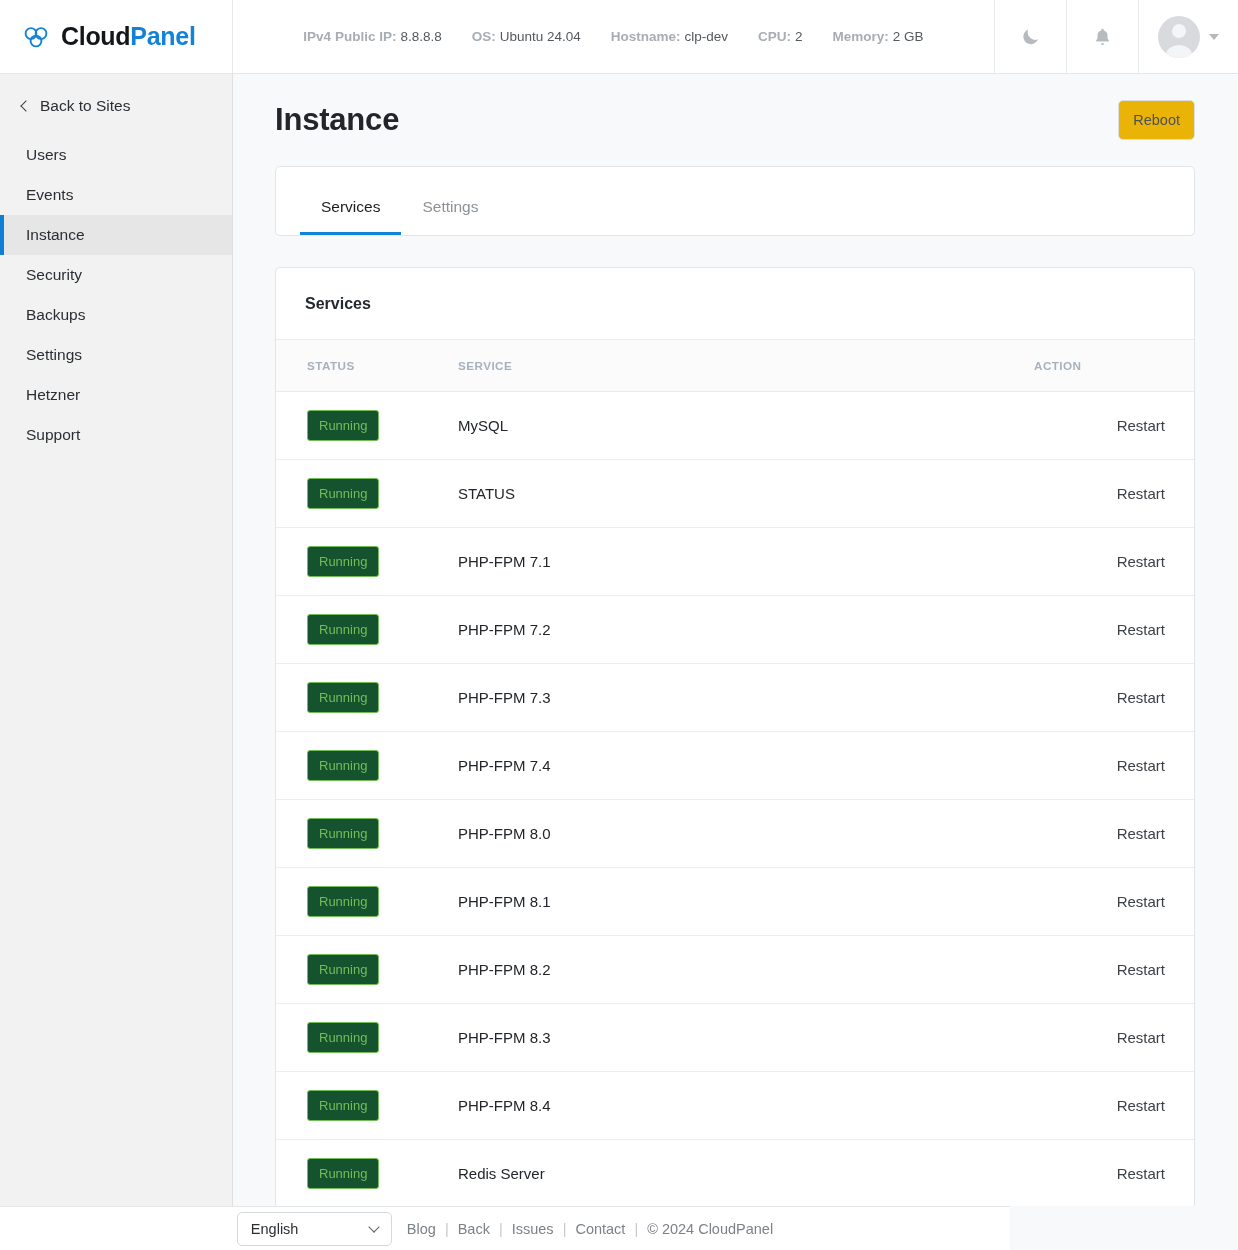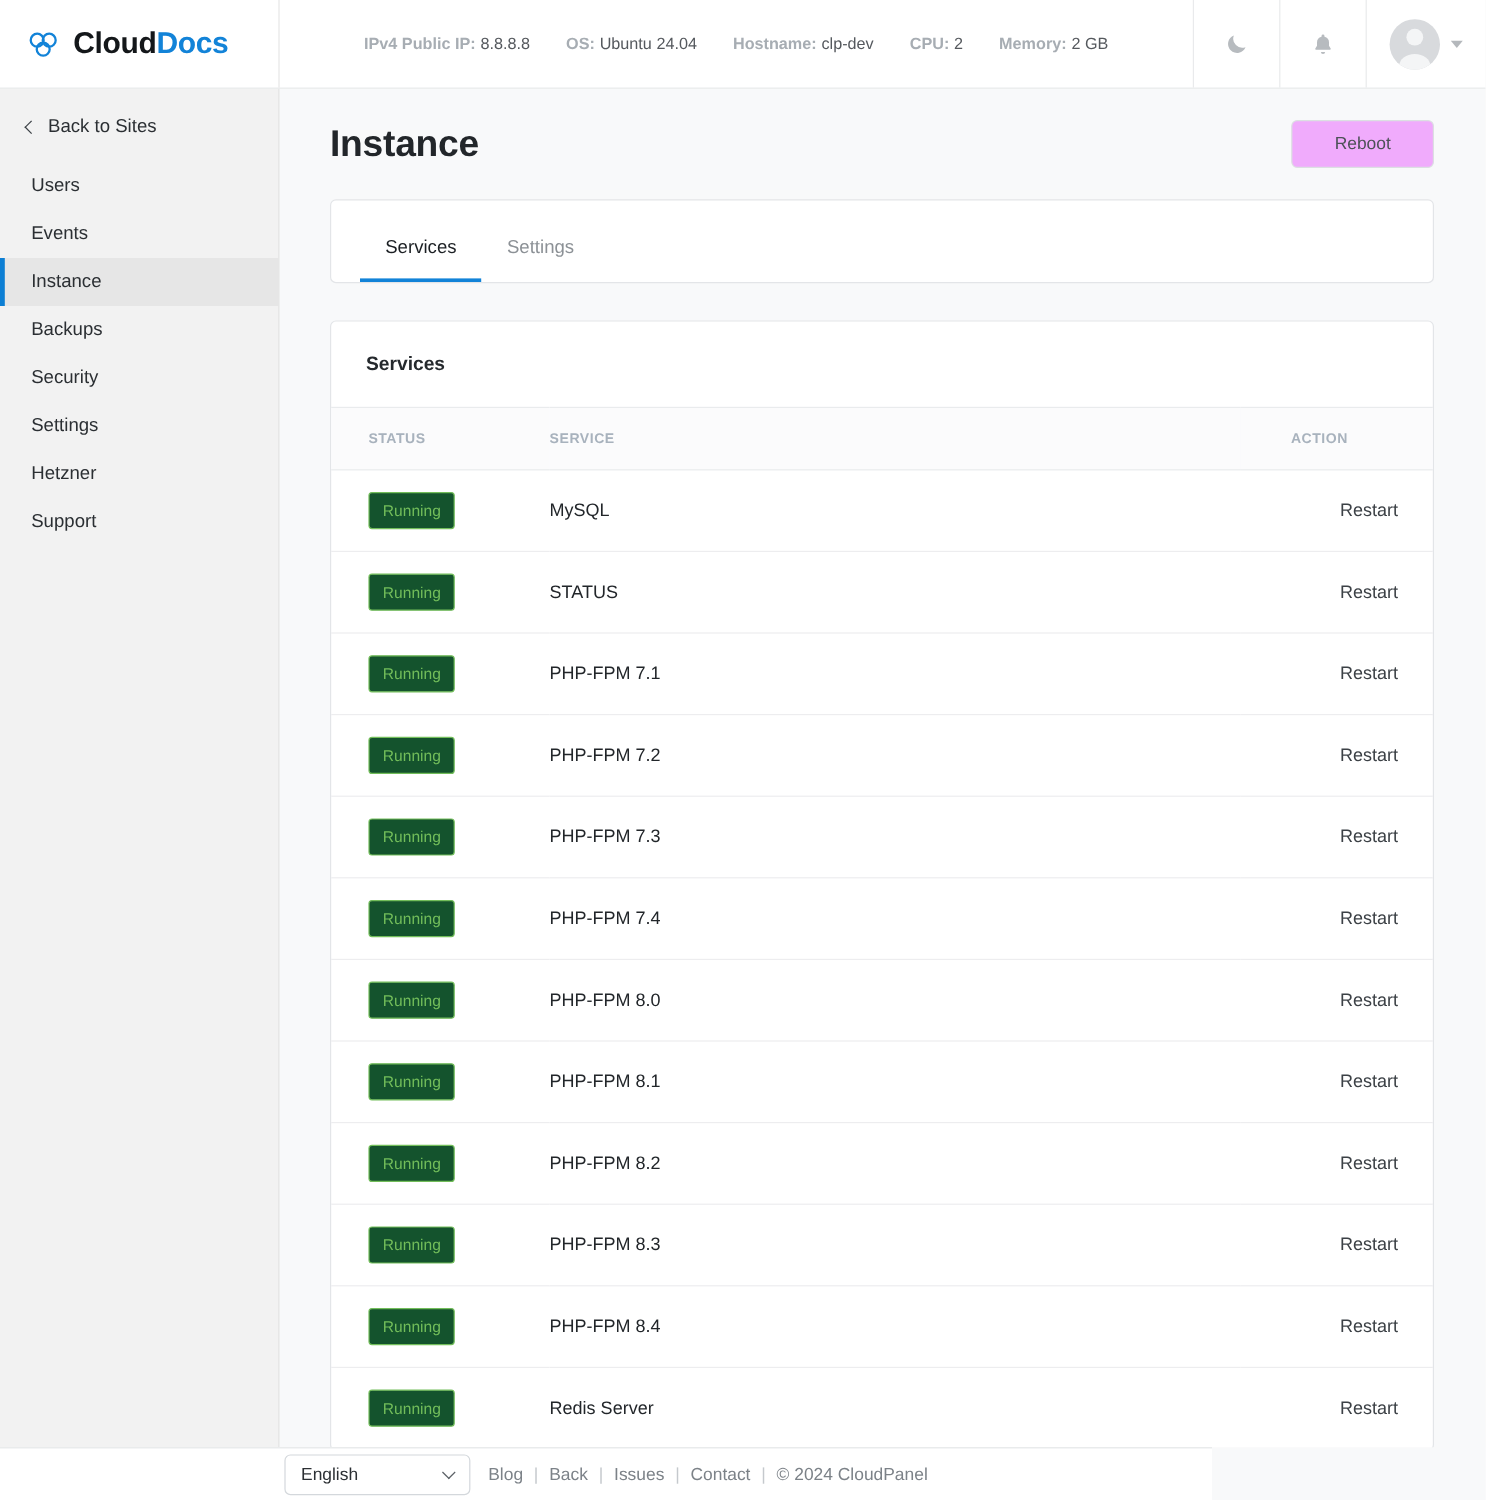--- a/index.html
+++ b/index.html
@@ -180,24 +180,24 @@
     justify-content: space-between;
     padding: 26px 43px 0 42px;
   }
   .page-title {
     font-size: 31px;
     font-weight: 700;
     color: #22262a;
     letter-spacing: -0.2px;
   }
   .btn-outline {
-    background: #f0abfc;
+    background: #eab308;
     border: 1px solid #dcdfe2;
     border-radius: 5px;
-    padding: 11px 35px;
+    padding: 11px 14px;
     font-size: 14.5px;
     color: #4c5157;
     cursor: pointer;
     font-family: inherit;
   }
 
   .card {
     background: #ffffff;
     border: 1px solid #e3e5e8;
     border-radius: 5px;
@@ -244,21 +244,21 @@
     font-weight: 700;
     letter-spacing: 0.45px;
     color: #a8b2bd;
     text-transform: uppercase;
     text-align: left;
     padding: 16px 0 16px 0;
     height: 52px;
   }
   th.col-status { padding-left: 31px; width: 182px; }
   th.col-service { padding-left: 0; }
-  th.col-action { text-align: center; padding-right: 29px; width: 160px; }
+  th.col-action { text-align: left; padding-right: 29px; width: 160px; }
 
   tbody td {
     border-bottom: 1px solid #ededef;
     padding: 0;
     height: 68px;
     vertical-align: middle;
     font-size: 15px;
     color: #22262a;
   }
   td.c-status { padding-left: 31px; }
@@ -340,21 +340,21 @@
 
   <div class="topbar">
 
     <div class="brand">
       <svg class="brand-logo" viewBox="0 0 32 32">
         <circle cx="11" cy="12.5" r="5.4" fill="none" stroke="#1283d8" stroke-width="1.9"></circle>
         <circle cx="21" cy="12.5" r="5.4" fill="none" stroke="#1283d8" stroke-width="1.9"></circle>
         <circle cx="16" cy="20" r="5.4" fill="none" stroke="#1283d8" stroke-width="1.9"></circle>
       </svg>
       <div class="brand-text">
-        <span class="b1">Cloud</span><span class="b2">Docs</span>
+        <span class="b1">Cloud</span><span class="b2">Panel</span>
       </div>
     </div>
 
     <div class="sysinfo">
       <div class="item">
         <span class="lbl">IPv4 Public IP:</span><span class="val">8.8.8.8</span>
       </div>
       <div class="item">
         <span class="lbl">OS:</span><span class="val">Ubuntu 24.04</span>
       </div>
@@ -390,22 +390,22 @@
 
   <div class="sidebar">
     <div class="back-link">
       <span class="back-chevron"></span>
       <span>Back to Sites</span>
     </div>
     <div class="nav">
       <div class="nav-item"><span>Users</span></div>
       <div class="nav-item"><span>Events</span></div>
       <div class="nav-item active"><span>Instance</span></div>
+      <div class="nav-item"><span>Security</span></div>
       <div class="nav-item"><span>Backups</span></div>
-      <div class="nav-item"><span>Security</span></div>
       <div class="nav-item"><span>Settings</span></div>
       <div class="nav-item"><span>Hetzner</span></div>
       <div class="nav-item"><span>Support</span></div>
     </div>
   </div>
 
   <div class="main">
 
     <div class="page-head">
       <h1 class="page-title">Instance</h1>

